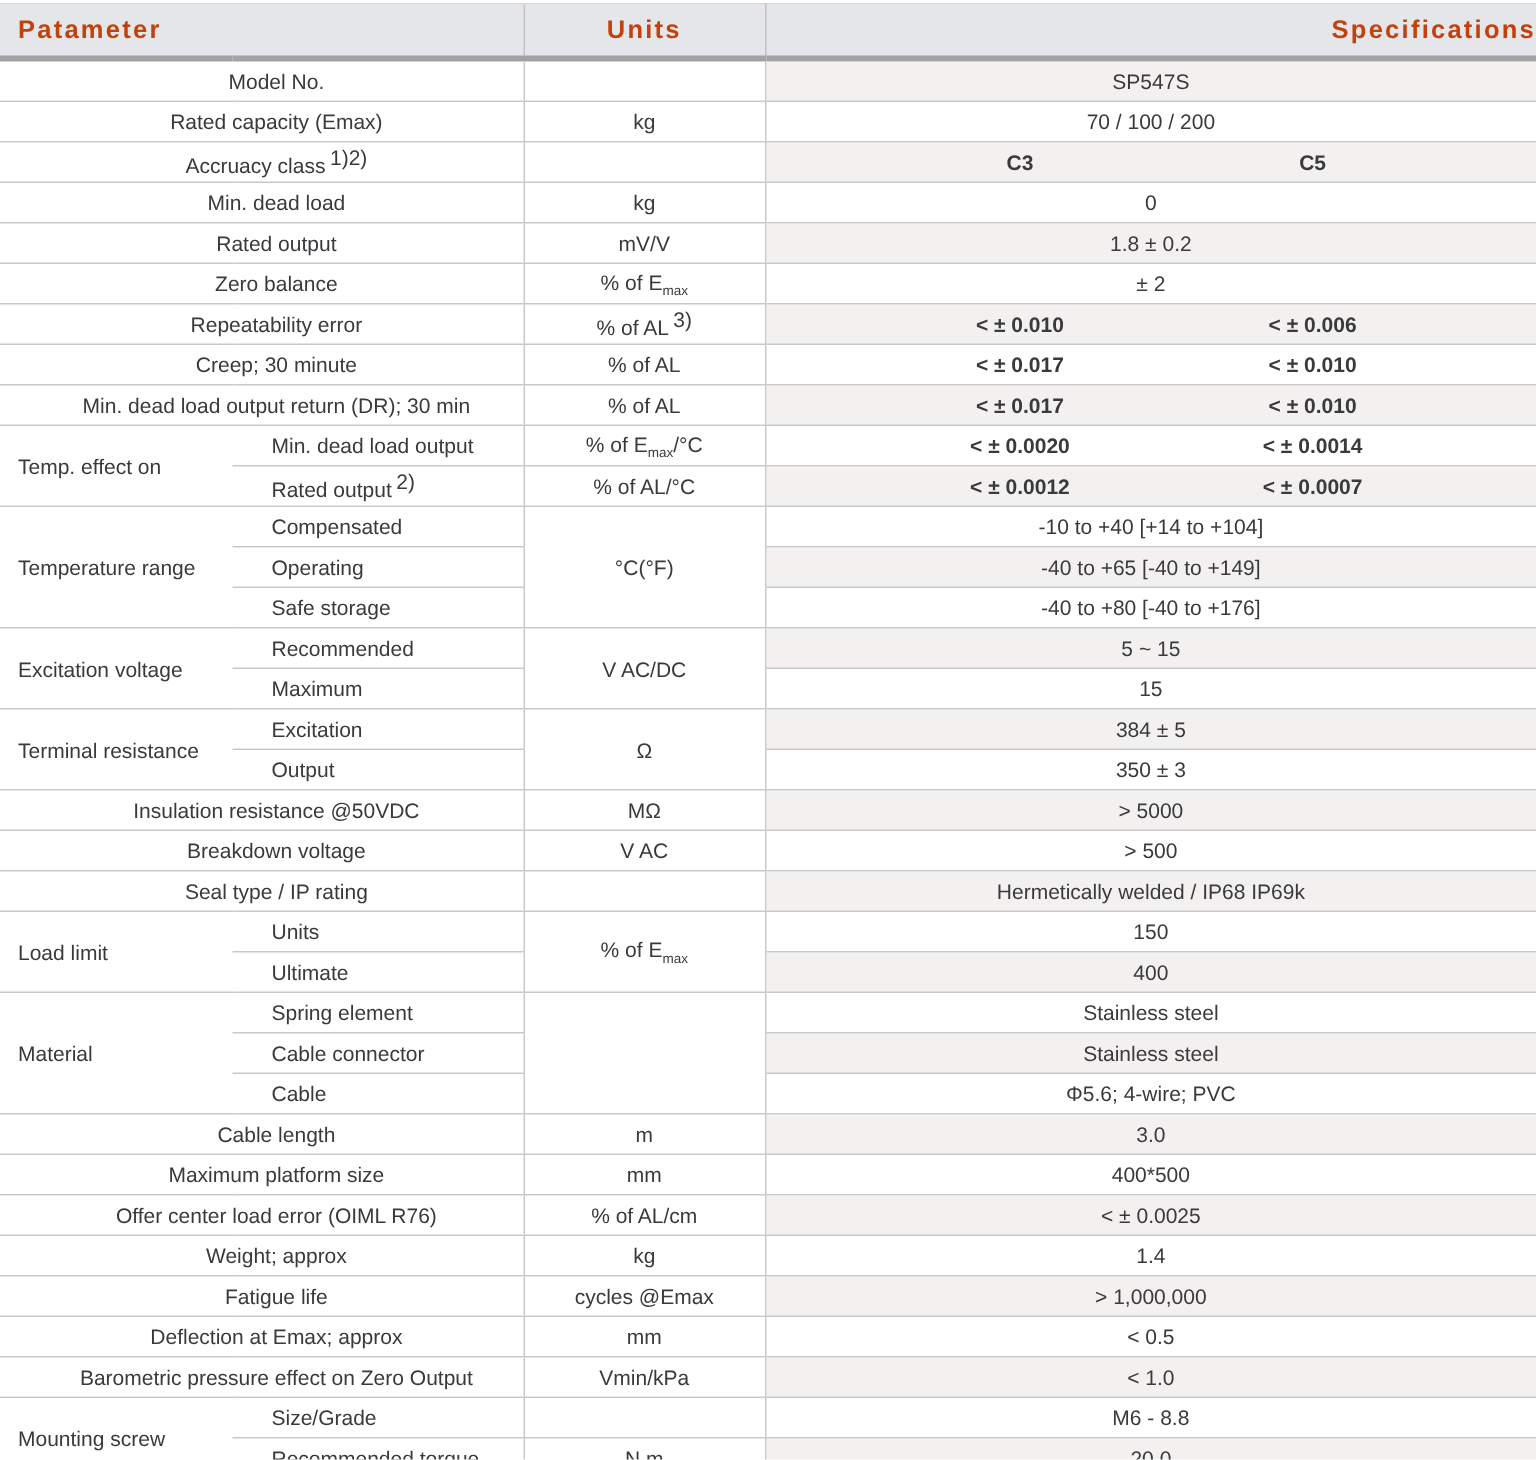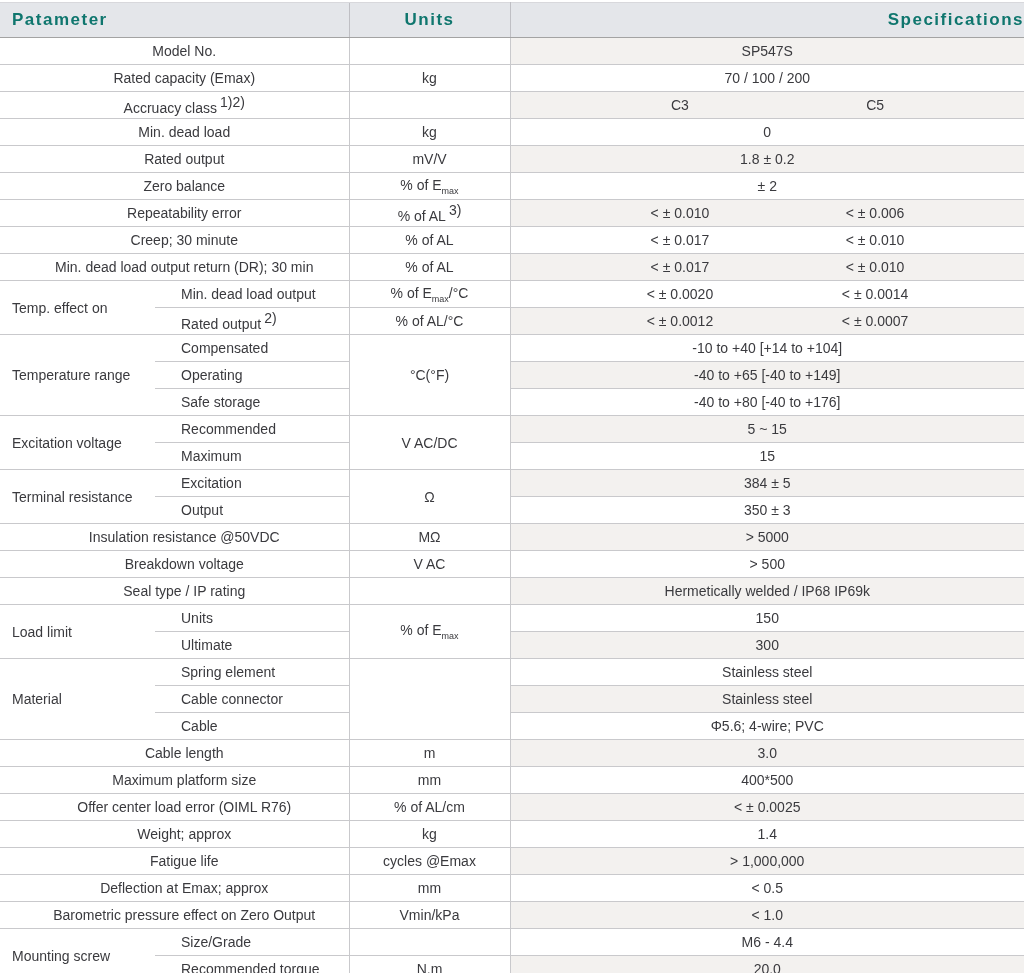--- a/index.html
+++ b/index.html
@@ -13,39 +13,39 @@
     border-collapse:collapse;table-layout:fixed;
     font-size:14px;
     border-bottom:2px solid #9a9a9e;
   }
   col.c-group{width:155px;}
   col.c-sub{width:194px;}
   col.c-units{width:161px;}
   col.c-spec{width:514px;}
   thead th{
     background:#e4e6ea;height:34px;
-    font-size:17px;font-weight:700;letter-spacing:1.5px;color:#0f766e;
-    border-bottom:1px solid #a3a3a3;border-top:1px solid #d8d8dc;
+    font-size:17px;font-weight:700;letter-spacing:1.5px;color:#c2410c;
+    border-bottom:4px solid #a3a3a3;border-top:1px solid #d8d8dc;
     padding:0;
   }
   th.h-param{text-align:left;padding-left:12px;}
   th.h-units{text-align:center;border-left:1px solid #bfbfc4;border-right:1px solid #bfbfc4;}
   th.h-spec{text-align:right;}
   td{
     border-top:1px solid #c9c9cc;border-bottom:1px solid #c9c9cc;
     height:26px;padding:0;vertical-align:middle;
     white-space:nowrap;overflow:hidden;
   }
   td.param{padding-left:20px;text-align:center;}
   td.group{padding-left:12px;text-align:left;}
   td.subparam{padding-left:26px;text-align:left;}
   td.units{text-align:center;border-left:1px solid #c9c9cc;border-right:1px solid #c9c9cc;}
   td.spec{text-align:center;}
   tbody tr:nth-child(odd) td.spec{background:#f3f1ef;}
-  .pair{display:flex;padding:0 10% 0 14%;}
+  .pair{display:flex;padding:0 10% 0 14%;font-weight:bold;}
   .pv{flex:1;text-align:center;}
   sup.fn{font-size:14px;margin-left:3px;}
   sub.sb{font-size:9px;}
 </style>
 </head>
 <body>
 
 <table>
   <colgroup>
     <col class="c-group">
@@ -197,21 +197,21 @@
       <td class="spec">Hermetically welded / IP68 IP69k</td>
     </tr>
     <tr>
       <td class="group" rowspan="2">Load limit</td>
       <td class="subparam">Units</td>
       <td class="units" rowspan="2"><span>% of E</span><sub class="sb">max</sub></td>
       <td class="spec">150</td>
     </tr>
     <tr>
       <td class="subparam">Ultimate</td>
-      <td class="spec">300</td>
+      <td class="spec">400</td>
     </tr>
     <tr>
       <td class="group" rowspan="3">Material</td>
       <td class="subparam">Spring element</td>
       <td class="units" rowspan="3"></td>
       <td class="spec">Stainless steel</td>
     </tr>
     <tr>
       <td class="subparam">Cable connector</td>
       <td class="spec">Stainless steel</td>
@@ -252,21 +252,21 @@
     </tr>
     <tr>
       <td class="param" colspan="2">Barometric pressure effect on Zero Output</td>
       <td class="units">Vmin/kPa</td>
       <td class="spec">&lt; 1.0</td>
     </tr>
     <tr>
       <td class="group" rowspan="2">Mounting screw</td>
       <td class="subparam">Size/Grade</td>
       <td class="units"></td>
-      <td class="spec">M6 - 4.4</td>
+      <td class="spec">M6 - 8.8</td>
     </tr>
     <tr>
       <td class="subparam">Recommended torque</td>
       <td class="units">N.m</td>
       <td class="spec">20.0</td>
     </tr>
   </tbody>
 </table>
 
 </body></html>

